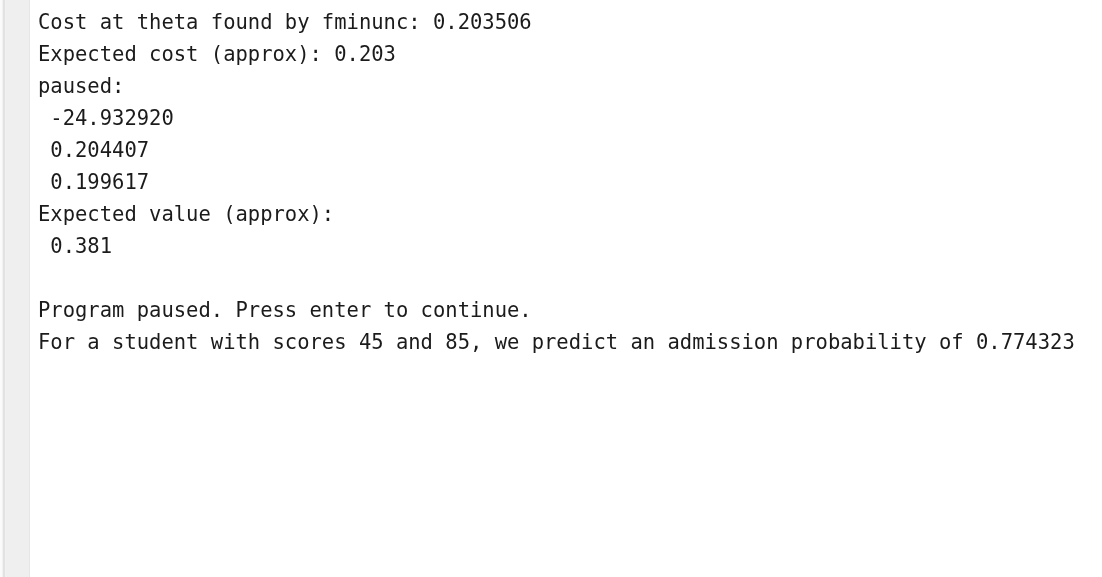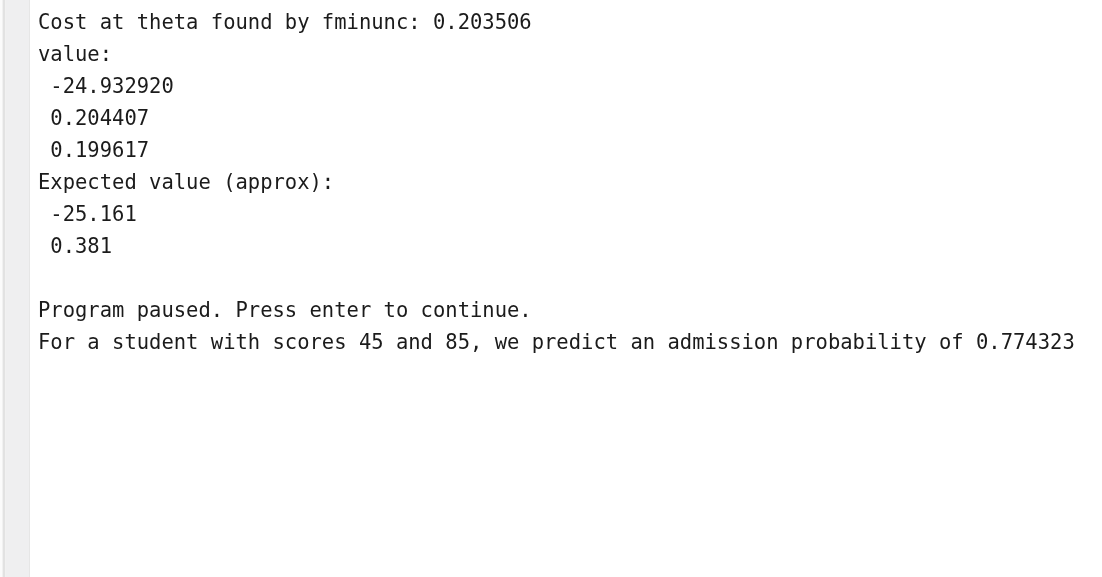--- a/index.html
+++ b/index.html
@@ -82,26 +82,26 @@
 
   <div class="gutter">
     <div class="gutter-edge-a"></div>
     <div class="gutter-edge-b"></div>
     <div class="gutter-face"></div>
     <div class="gutter-divider"></div>
   </div>
 
   <div class="console">
     <div class="line">Cost at theta found by fminunc: 0.203506</div>
-    <div class="line">value:</div>
+    <div class="line">Expected cost (approx): 0.203</div>
+    <div class="line">paused:</div>
     <div class="line"> -24.932920</div>
     <div class="line"> 0.204407</div>
     <div class="line"> 0.199617</div>
     <div class="line">Expected value (approx):</div>
-    <div class="line"> -25.161</div>
     <div class="line"> 0.381</div>
     <div class="line blank"></div>
     <div class="line">Program paused. Press enter to continue.</div>
     <div class="line">For a student with scores 45 and 85, we predict an admission probability of 0.774323</div>
     <div class="line blank"></div>
   </div>
 
 </div>
 
 </body></html>

